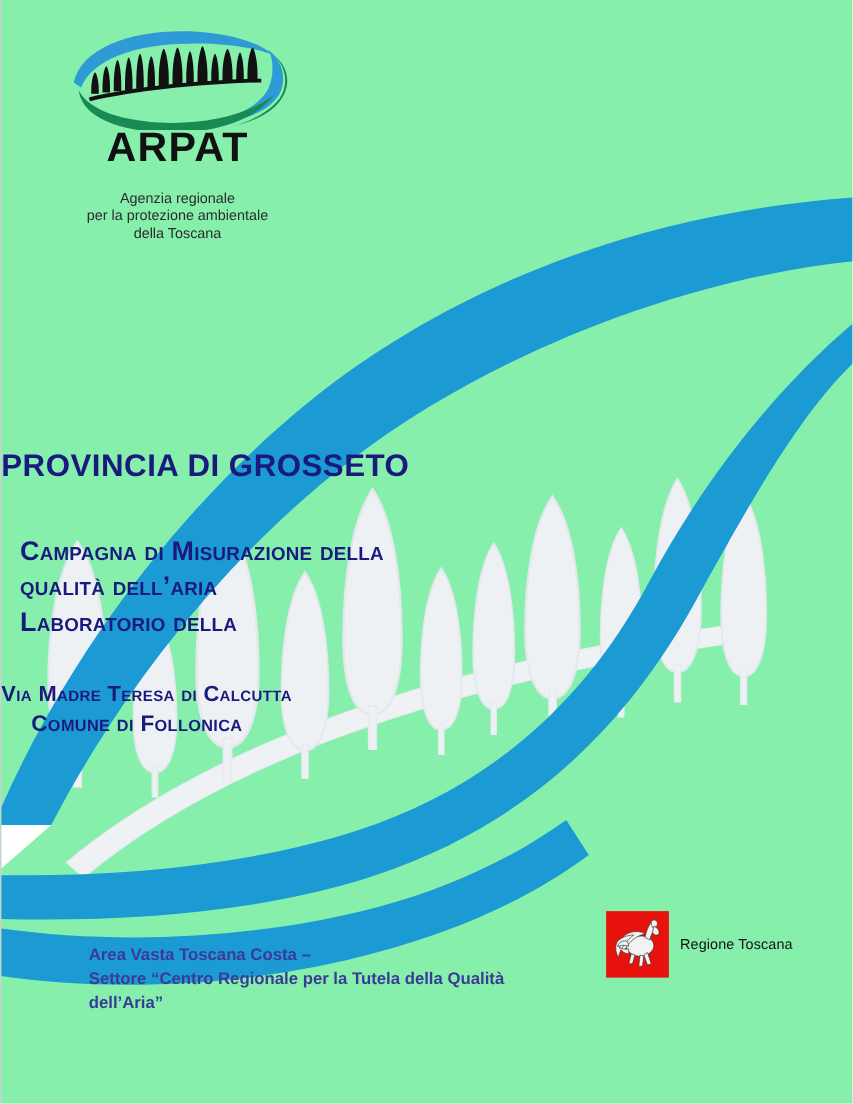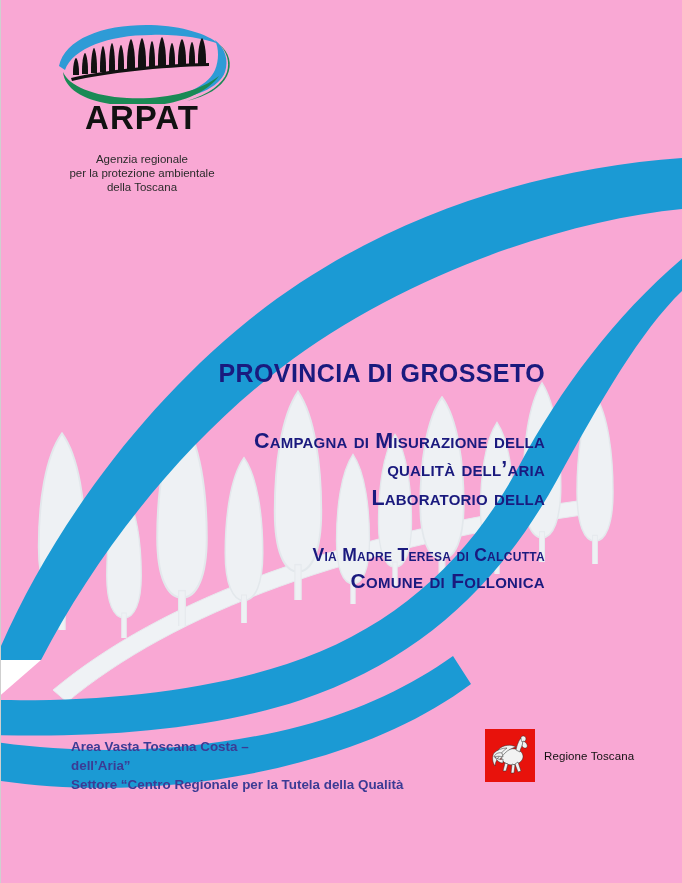--- a/index.html
+++ b/index.html
@@ -8,21 +8,21 @@
     padding: 0;
     background: #ffffff;
   }
   body {
     font-family: "Liberation Sans", sans-serif;
   }
   #page {
     position: relative;
     width: 682px;
     height: 883px;
-    background: #f9a8d4;
+    background: #86efac;
     overflow: hidden;
     border-left: 1px solid #cfcfcf;
     box-sizing: border-box;
   }
 
   
   #bg-art {
     position: absolute;
     left: 0; top: 0;
     width: 682px;
@@ -63,21 +63,21 @@
     white-space: pre-line;
   }
 
   
   #title-block {
     position: absolute;
     left: 0;
     top: 358px;
     width: 544px;
     z-index: 6;
-    text-align: right;
+    text-align: left;
     color: #191970;
   }
   .t-main {
     font-family: "Liberation Sans", sans-serif;
     font-weight: bold;
     font-size: 25px;
     letter-spacing: 0.4px;
     color: #1a1a7e;
     line-height: 1.2;
   }
@@ -85,42 +85,44 @@
     font-family: "Liberation Sans", sans-serif;
     font-weight: bold;
     font-size: 21.5px;
     color: #1a1a7e;
     line-height: 1.32;
     font-variant: small-caps;
     letter-spacing: 0.2px;
   }
   #campaign-lines {
     margin-top: 39px;
+    margin-left: 15px;
   }
   #address-lines {
     margin-top: 31px;
   }
   .t-addr {
     font-family: "Liberation Sans", sans-serif;
     font-weight: bold;
     font-size: 17.5px;
     color: #1a1a7e;
     line-height: 1.38;
     font-variant: small-caps;
     letter-spacing: 0.3px;
   }
   .t-addr-2 {
-    font-size: 21px;
+    font-size: 18px;
+    margin-left: 24px;
   }
 
   
   #footer-text {
     position: absolute;
     left: 70px;
-    top: 737px;
+    top: 754px;
     width: 400px;
     z-index: 6;
     font-family: "Liberation Sans", sans-serif;
     font-weight: bold;
     font-size: 13.4px;
     line-height: 1.42;
     color: #3b3b94;
   }
   #footer-text div { white-space: nowrap; }
 
@@ -263,22 +265,22 @@
     </div>
 
     <div id="address-lines">
       <div class="t-addr">Via Madre Teresa di Calcutta</div>
       <div class="t-addr t-addr-2">Comune di Follonica</div>
     </div>
   </div>
 
   <div id="footer-text">
     <div>Area Vasta Toscana Costa –</div>
+    <div>Settore “Centro Regionale per la Tutela della Qualità</div>
     <div>dell’Aria”</div>
-    <div>Settore “Centro Regionale per la Tutela della Qualità</div>
   </div>
 
   <div id="regione-logo">
     <svg id="regione-mark" viewBox="0 0 50 53">
       <rect x="0" y="0" width="50" height="53" fill="#e8120c"></rect>
       <g fill="#f2f2f2" stroke="#2b2b2b" stroke-width="0.5">
 
         <path d="M20 22 C25 19 31 19 35 22 C38 24 39 28 37 31
                  C35 34 31 36 27 36 C23 36 19 34 17 31
                  C15 28 16 24 20 22 Z"></path>

